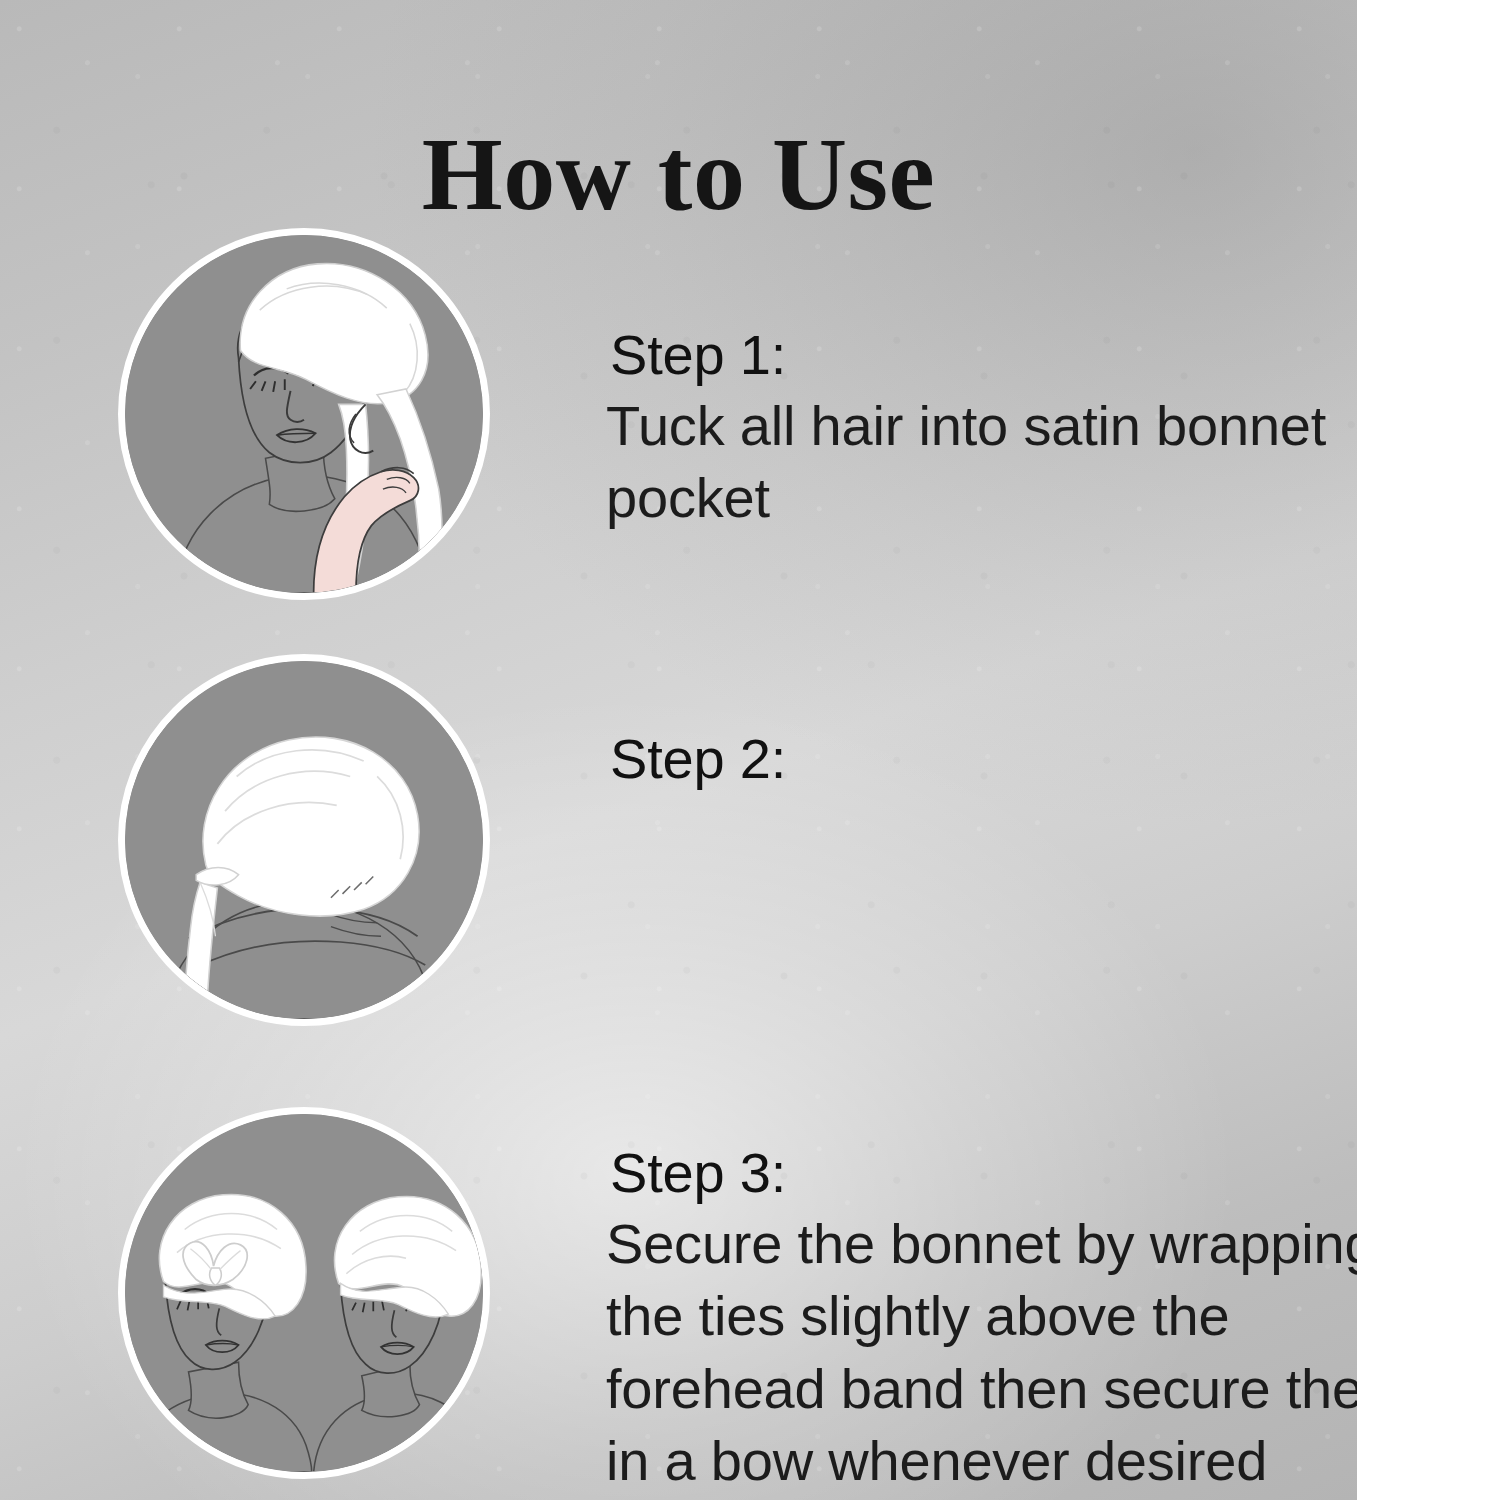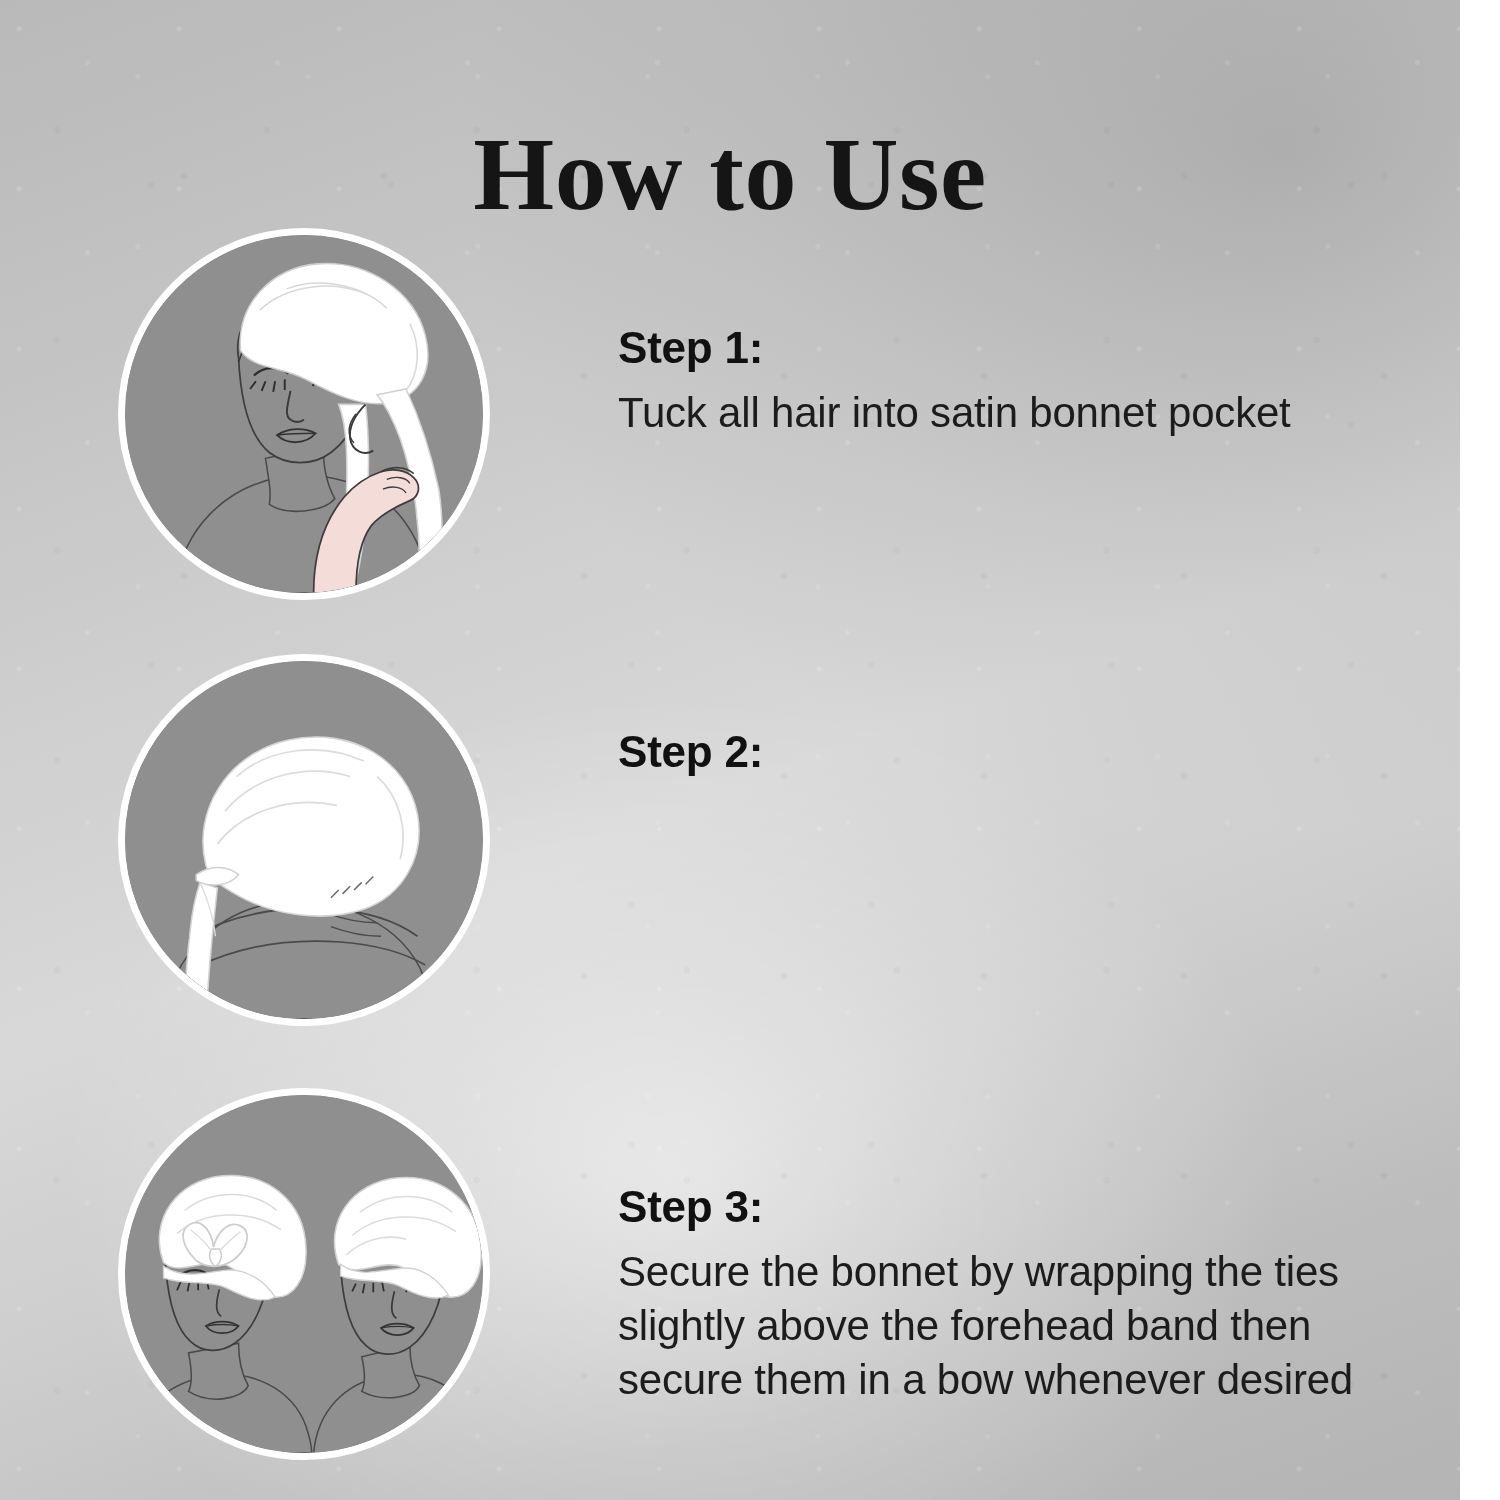--- a/index.html
+++ b/index.html
@@ -8,21 +8,21 @@
   }
   body {
     width: 1500px;
     height: 1500px;
     font-family: "Liberation Sans", sans-serif;
     overflow: hidden;
   }
 
   .page {
     position: relative;
-    width: 1460px;
+    width: 1357px;
     height: 1500px;
     background:
       radial-gradient(ellipse 900px 700px at 46% 78%, rgba(255,255,255,0.55) 0%, rgba(255,255,255,0.22) 38%, rgba(255,255,255,0.0) 68%),
       radial-gradient(ellipse 1100px 900px at 88% 10%, rgba(120,120,120,0.35) 0%, rgba(140,140,140,0.12) 50%, rgba(255,255,255,0) 75%),
       linear-gradient(160deg, #b9b9b9 0%, #c3c3c3 18%, #cfcfcf 36%, #d8d8d8 52%, #cdcdcd 68%, #bdbdbd 84%, #b4b4b4 100%);
     overflow: hidden;
   }
 
   
   .texture {
@@ -87,32 +87,32 @@
 
   .step-text {
     margin-left: 116px;
     padding-top: 94px;
     max-width: 820px;
   }
   .row-3 .step-text { padding-top: 52px; }
   .row-2 .step-text { padding-top: 72px; }
 
   .step-label {
-    font-size: 44px;
-    font-weight: bold;
+    font-size: 56px;
+    font-weight: normal;
     color: #111111;
     line-height: 1.18;
-    margin: 0 0 2px 12px;
+    margin: 0 0 2px 4px;
     letter-spacing: -0.2px;
   }
   .step-body {
-    font-size: 42px;
+    font-size: 56px;
     color: #1c1c1c;
     line-height: 1.29;
-    margin: 12px;
+    margin: 0;
     letter-spacing: -0.2px;
   }
 </style>
 </head>
 <body>
 
 <div class="page">
   <div class="texture"></div>
 
   <h1 class="title">How to Use</h1>

